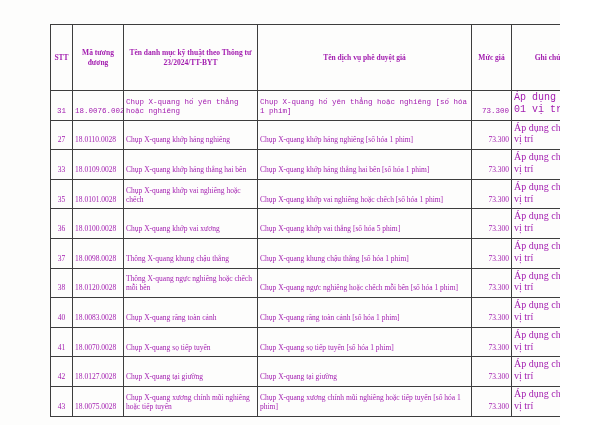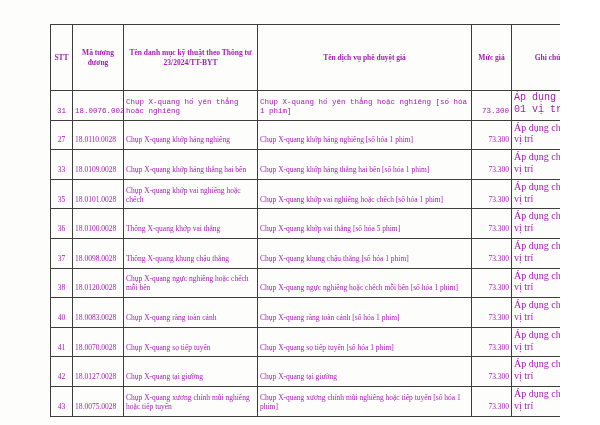--- a/index.html
+++ b/index.html
@@ -109,37 +109,37 @@
         <td class="c-stt">35</td>
         <td class="c-code">18.0101.0028</td>
         <td class="c-name">Chụp X-quang khớp vai nghiêng hoặc chếch</td>
         <td class="c-svc">Chụp X-quang khớp vai nghiêng hoặc chếch [số hóa 1 phim]</td>
         <td class="c-price">73.300</td>
         <td class="c-note">Áp dụng cho 01 vị trí</td>
       </tr>
       <tr>
         <td class="c-stt">36</td>
         <td class="c-code">18.0100.0028</td>
-        <td class="c-name">Thông X-quang khớp vai thẳng</td>
+        <td class="c-name">Chụp X-quang khớp vai xương</td>
         <td class="c-svc">Chụp X-quang khớp vai thẳng [số hóa 5 phim]</td>
         <td class="c-price">73.300</td>
         <td class="c-note">Áp dụng cho 01 vị trí</td>
       </tr>
       <tr>
         <td class="c-stt">37</td>
         <td class="c-code">18.0098.0028</td>
         <td class="c-name">Thông X-quang khung chậu thẳng</td>
         <td class="c-svc">Chụp X-quang khung chậu thẳng [số hóa 1 phim]</td>
         <td class="c-price">73.300</td>
         <td class="c-note">Áp dụng cho 01 vị trí</td>
       </tr>
       <tr>
         <td class="c-stt">38</td>
         <td class="c-code">18.0120.0028</td>
-        <td class="c-name">Chụp X-quang ngực nghiêng hoặc chếch mỗi bên</td>
+        <td class="c-name">Thông X-quang ngực nghiêng hoặc chếch mỗi bên</td>
         <td class="c-svc">Chụp X-quang ngực nghiêng hoặc chếch mỗi bên [số hóa 1 phim]</td>
         <td class="c-price">73.300</td>
         <td class="c-note">Áp dụng cho 01 vị trí</td>
       </tr>
       <tr>
         <td class="c-stt">40</td>
         <td class="c-code">18.0083.0028</td>
         <td class="c-name">Chụp X-quang răng toàn cảnh</td>
         <td class="c-svc">Chụp X-quang răng toàn cảnh [số hóa 1 phim]</td>
         <td class="c-price">73.300</td>

